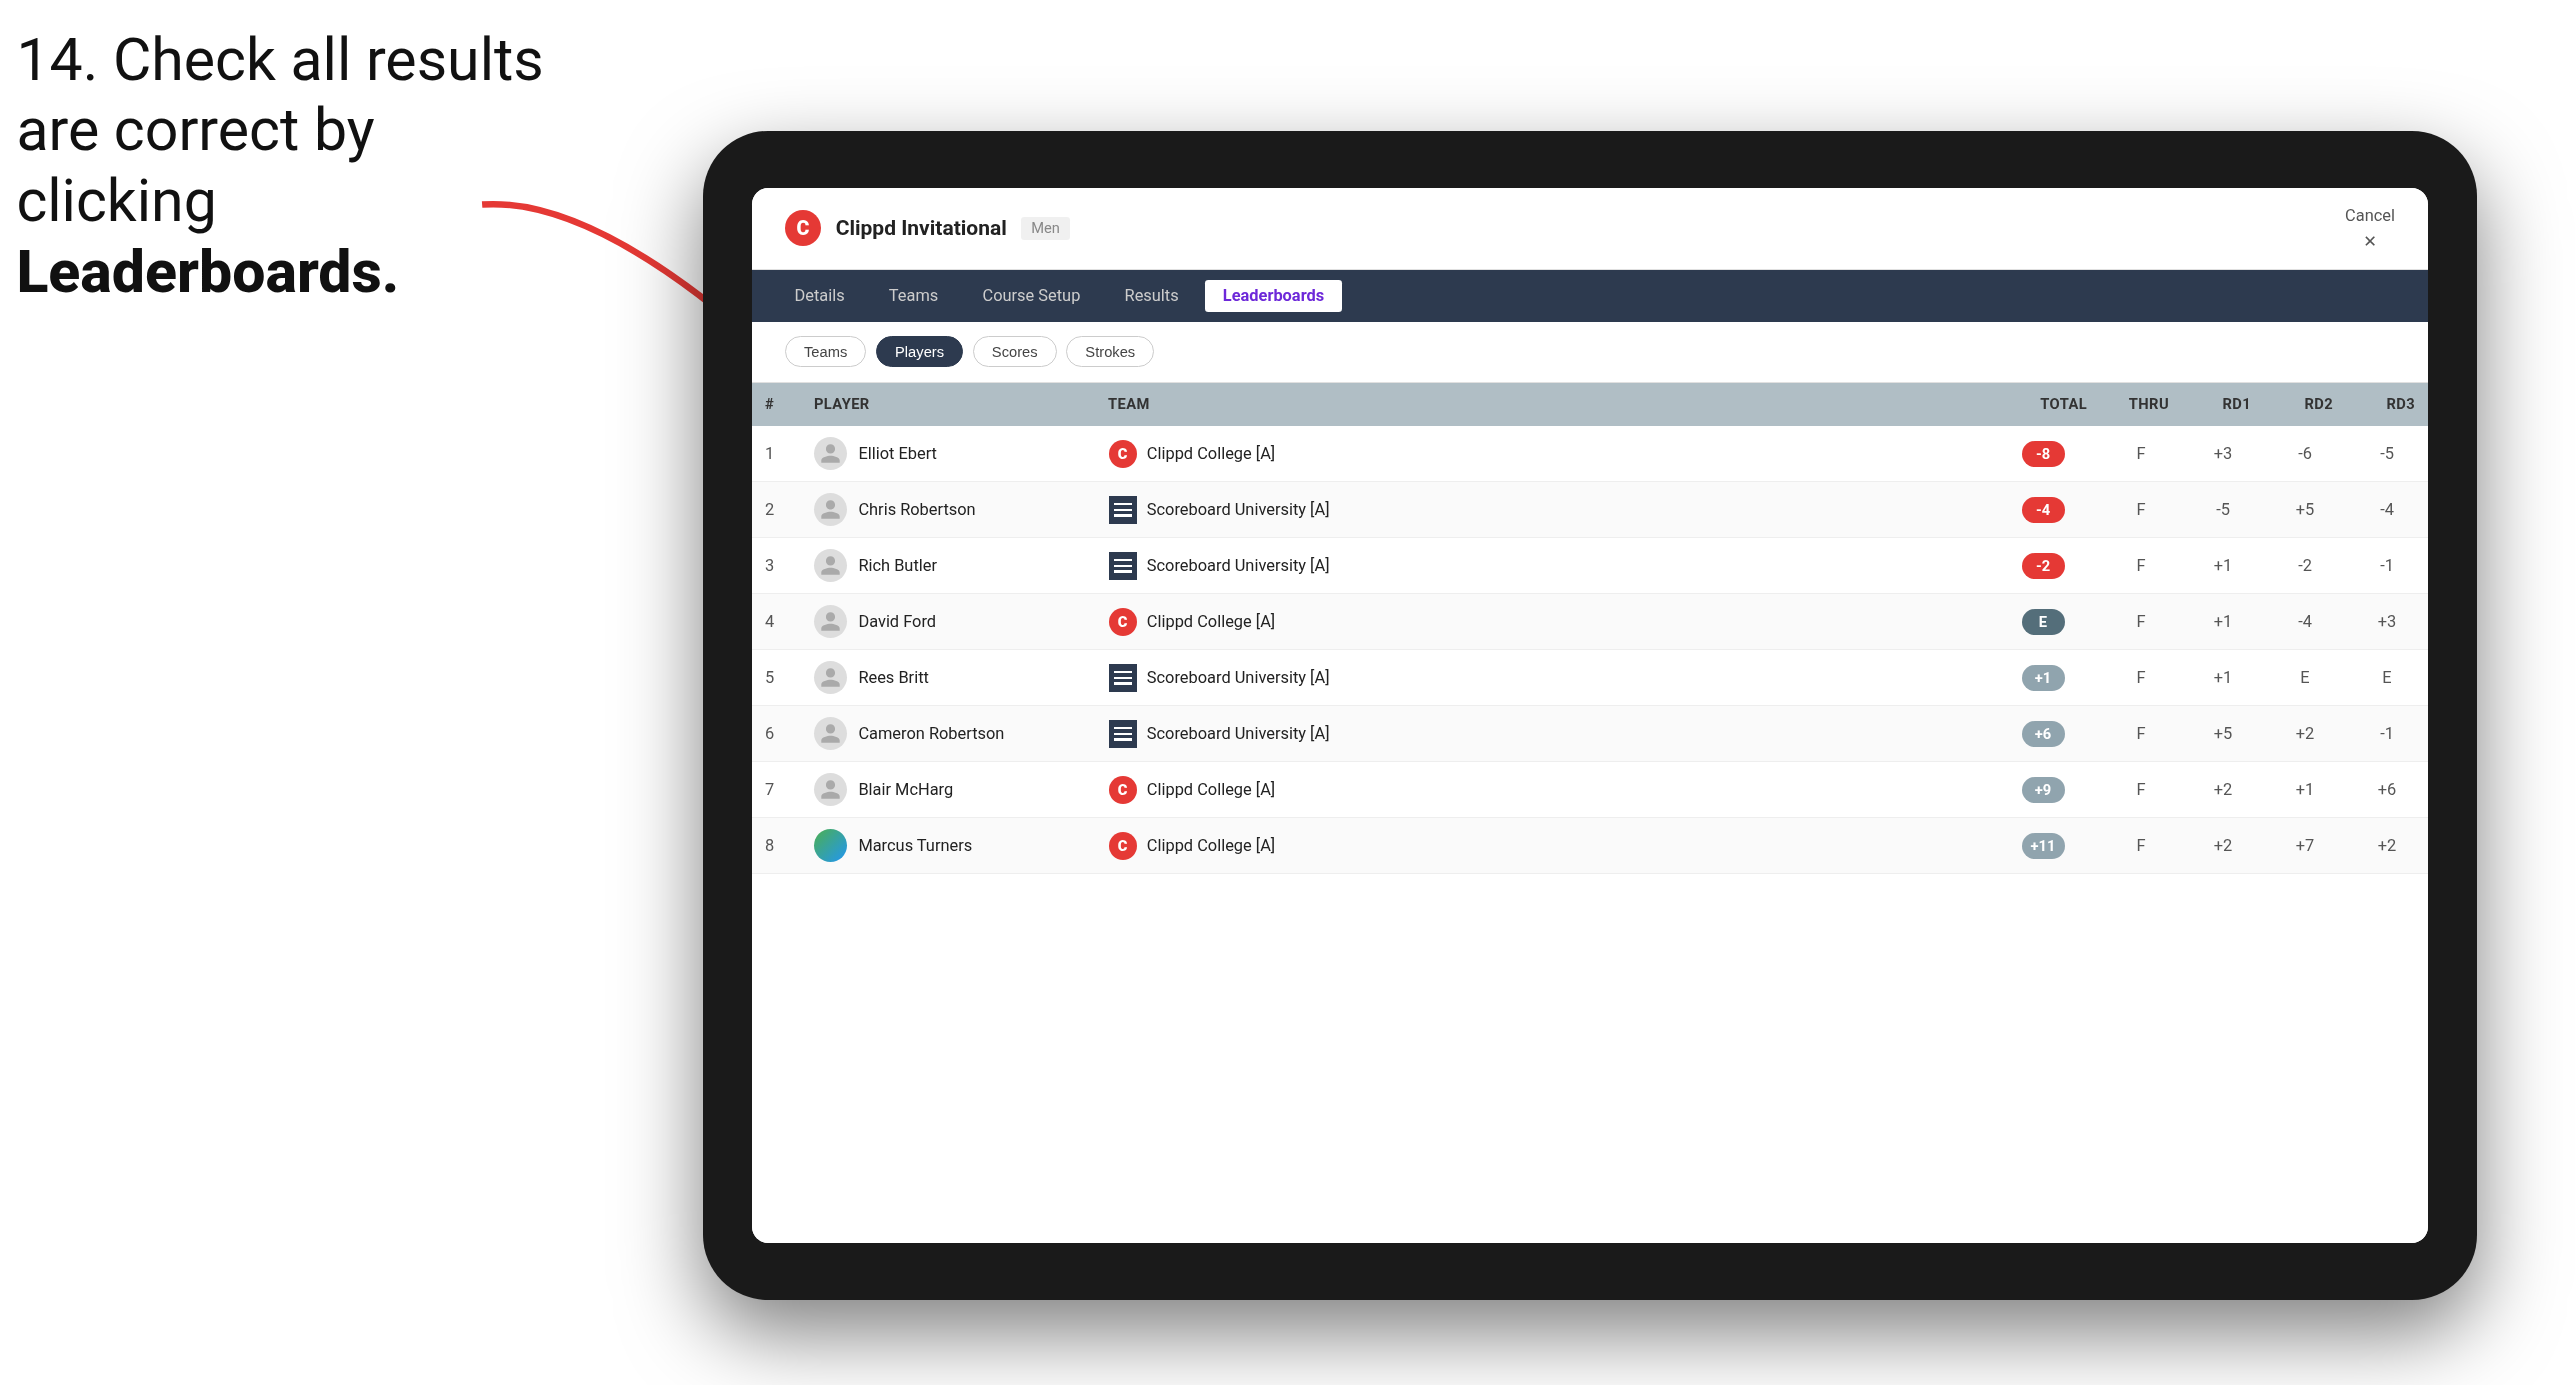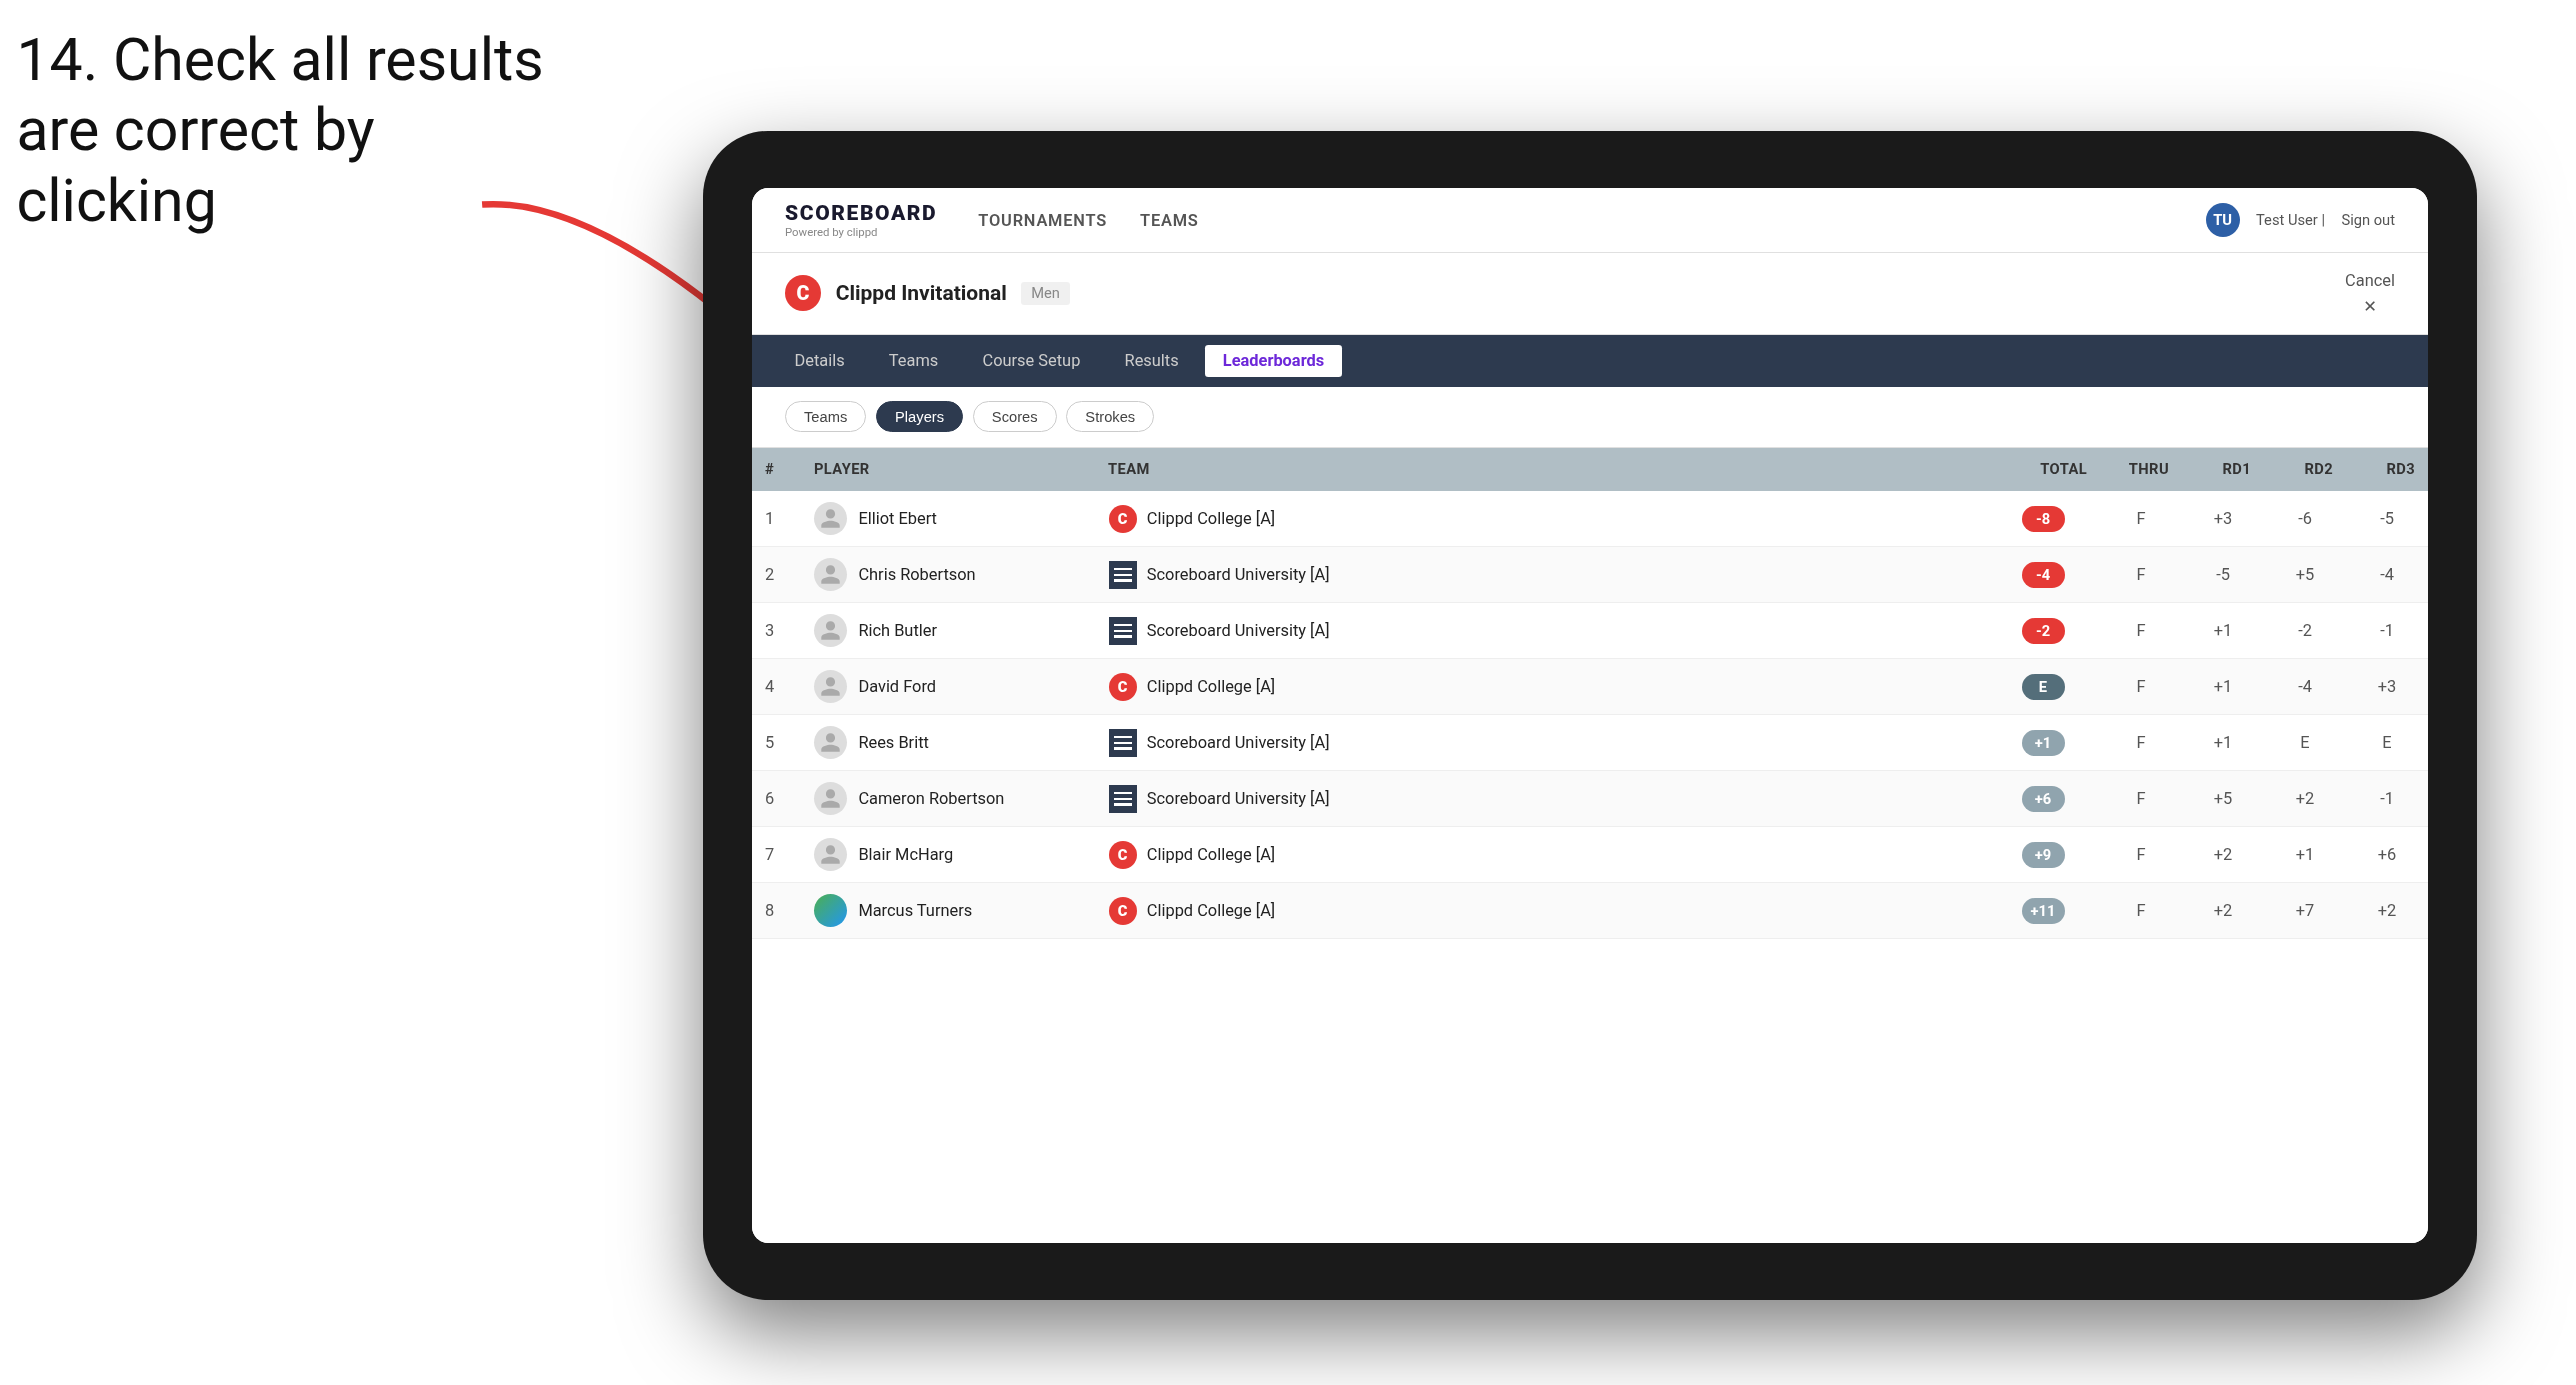--- a/index.html
+++ b/index.html
@@ -332,51 +332,37 @@
       width: 18px; height: 2.5px;
       background: #fff;
     }
   </style>
 </head>
 <body>
 
 <div class="instruction">
   <span>14. Check all results</span><br>
   <span>are correct by clicking</span><br>
+  <strong>Leaderboards.</strong>
 </div>
 
 <div class="arrow-container">
   <svg class="arrow-svg" viewBox="0 0 500 280" xmlns="http://www.w3.org/2000/svg">
     <defs>
       <marker id="arrowhead" markerWidth="10" markerHeight="7" refX="10" refY="3.5" orient="auto">
         <polygon points="0 0, 10 3.5, 0 7" fill="#e53935"></polygon>
       </marker>
     </defs>
     <path d="M 60 30 Q 200 20 420 220" stroke="#e53935" stroke-width="8" fill="none" marker-end="url(#arrowhead)"></path>
   </svg>
 </div>
 
 <div class="tablet-frame">
   <div class="tablet-screen">
 
-    <div class="top-nav">
-      <div class="logo-area">
-        <span class="logo-text">SCOREBOARD</span>
-        <span class="logo-sub">Powered by clippd</span>
-      </div>
-      <div class="nav-links">
-        <span class="nav-link">TOURNAMENTS</span>
-        <span class="nav-link">TEAMS</span>
-      </div>
-      <div class="nav-right">
-        <div class="user-avatar-small">TU</div>
-        <span class="nav-user-text">Test User |</span>
-        <span class="nav-signout">Sign out</span>
-      </div>
-    </div>
 
     <div class="tournament-header">
       <div class="tournament-title-row">
         <div class="clippd-c">C</div>
         <span class="tournament-name">Clippd Invitational</span>
         <span class="tournament-badge">Men</span>
       </div>
       <div class="cancel-btn">
         <span>Cancel</span>
         <span>✕</span>

